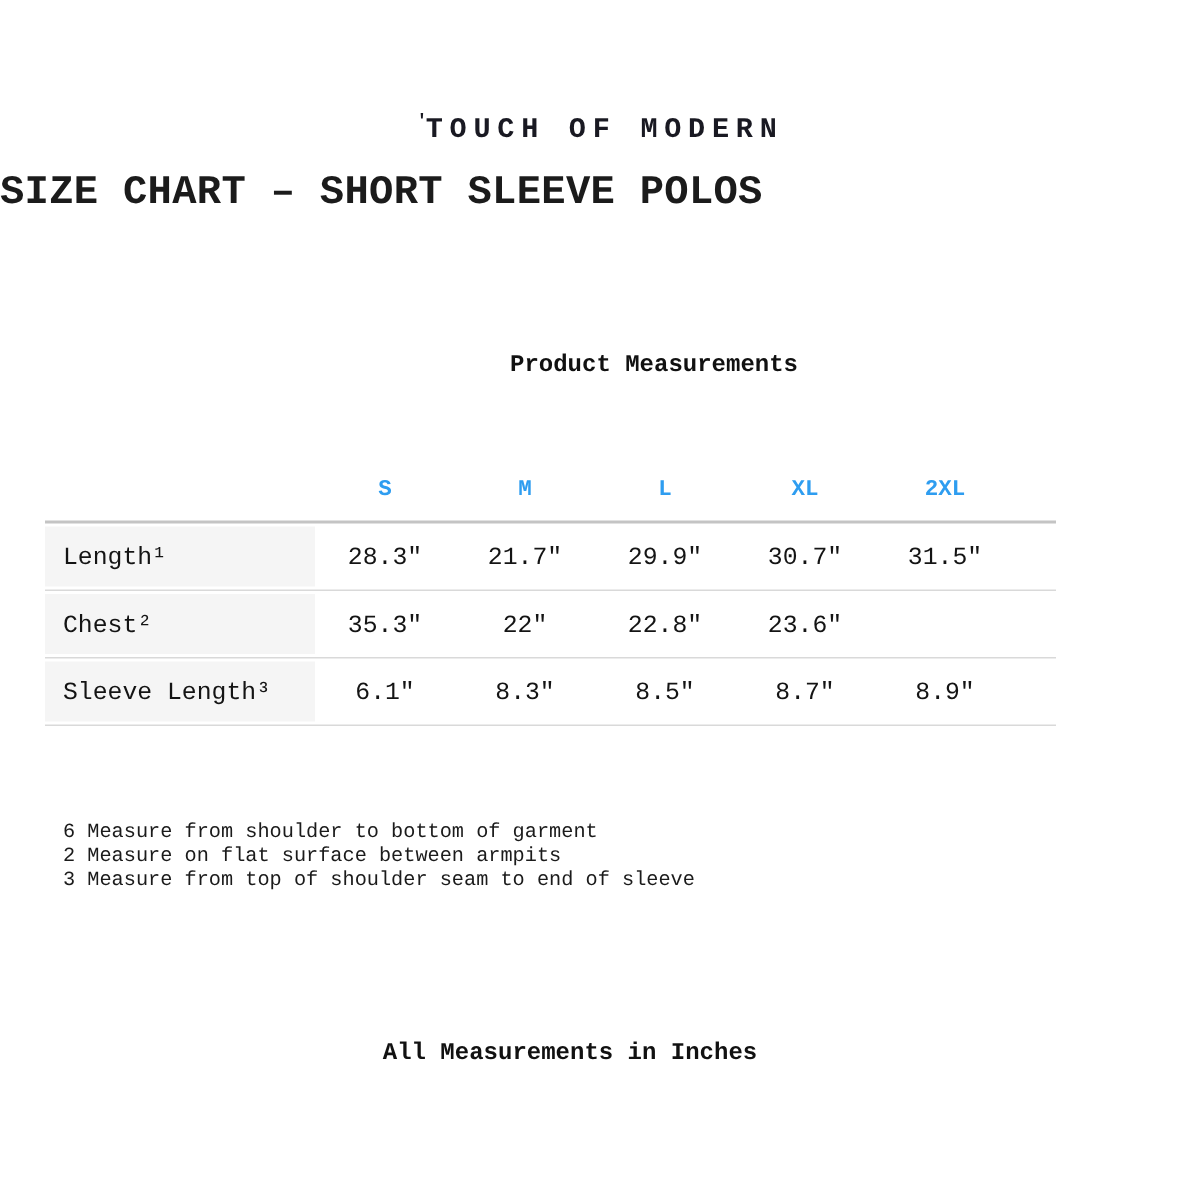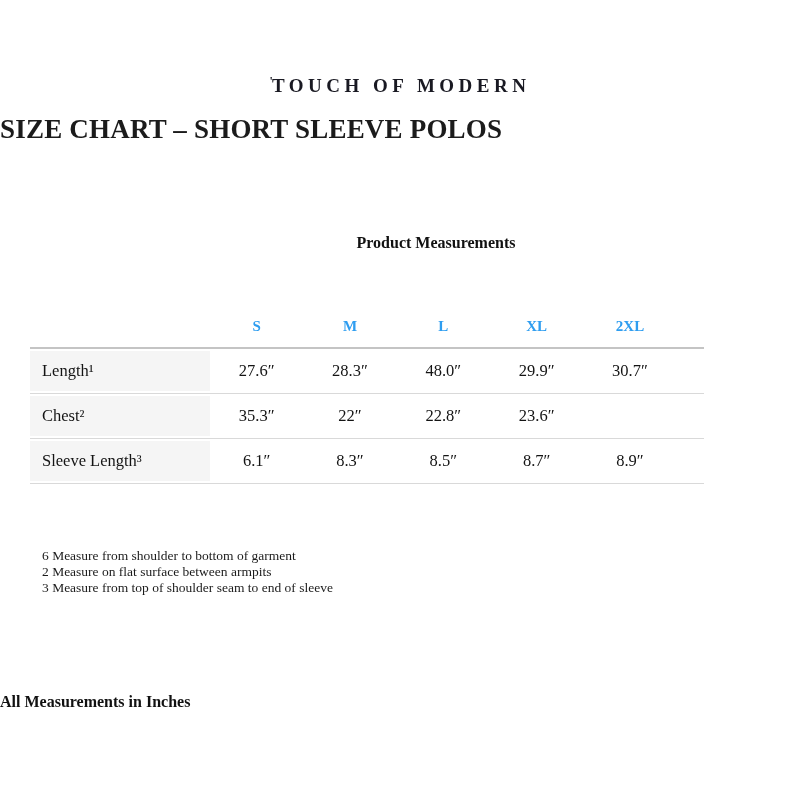--- a/index.html
+++ b/index.html
@@ -1,21 +1,21 @@
 <!DOCTYPE html>
 <html><head>
 <meta charset="utf-8">
 <style>
   html, body { margin: 0; padding: 0; background: #ffffff; }
   .page {
     position: relative;
     width: 704px;
     height: 800px;
     background: #ffffff;
-    font-family: Liberation Serif, serif;
+    font-family: Liberation Mono, monospace;
     color: #1b1b1b;
     overflow: hidden;
   }
 
   
   .logo {
     position: absolute;
     top: 74px;
     left: 0;
     width: 800px;
@@ -112,21 +112,21 @@
     line-height: 16px;
     color: #1b1b1b;
   }
 
   
   .footer-note {
     position: absolute;
     top: 693px;
     left: 0;
     width: 760px;
-    text-align: left;
+    text-align: center;
     font-size: 16px;
     font-weight: 600;
     color: #111111;
   }
 </style>
 </head>
 <body>
 
 <div class="page">
 
@@ -145,23 +145,22 @@
       <div class="cell">S</div>
       <div class="cell">M</div>
       <div class="cell">L</div>
       <div class="cell">XL</div>
       <div class="cell">2XL</div>
       <div class="cell">3XL</div>
     </div>
 
     <div class="t-row t-body-row first">
       <div class="label-cell">Length¹</div>
-      <div class="value-cell">27.6″</div>
       <div class="value-cell">28.3″</div>
-      <div class="value-cell">48.0″</div>
+      <div class="value-cell">21.7″</div>
       <div class="value-cell">29.9″</div>
       <div class="value-cell">30.7″</div>
       <div class="value-cell">31.5″</div>
     </div>
 
     <div class="t-row t-body-row">
       <div class="label-cell">Chest²</div>
       <div class="value-cell">35.3″</div>
       <div class="value-cell">22″</div>
       <div class="value-cell">22.8″</div>

